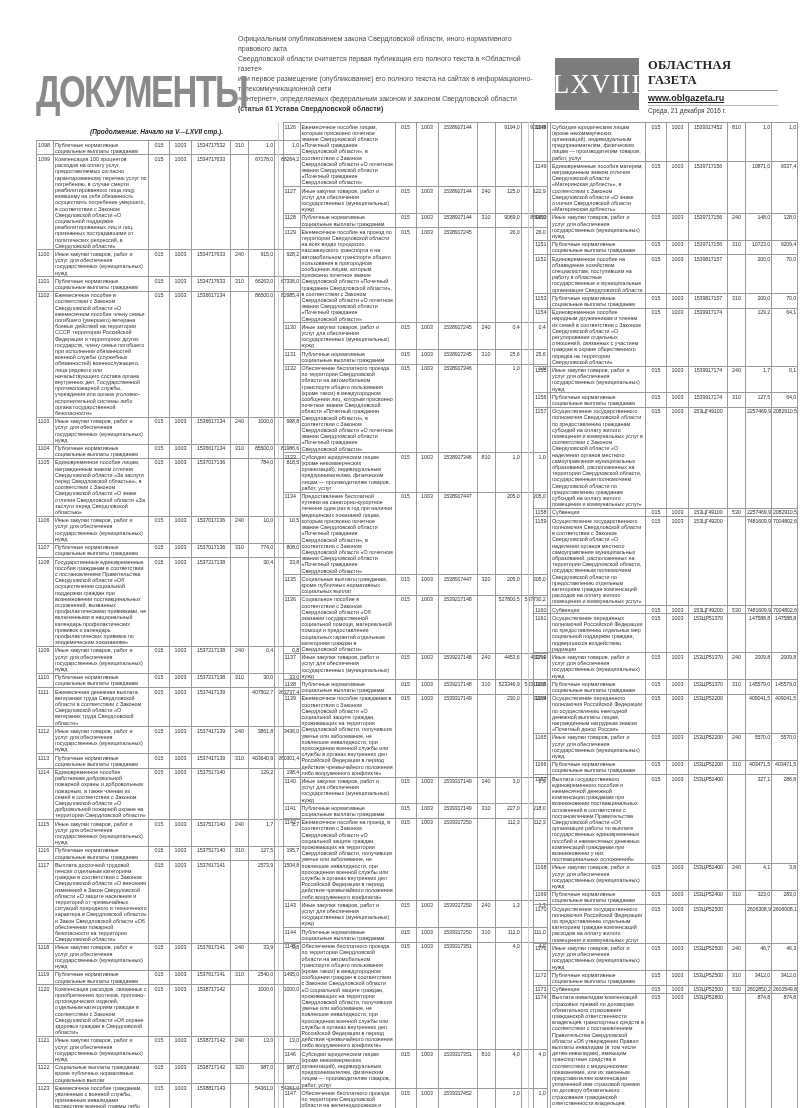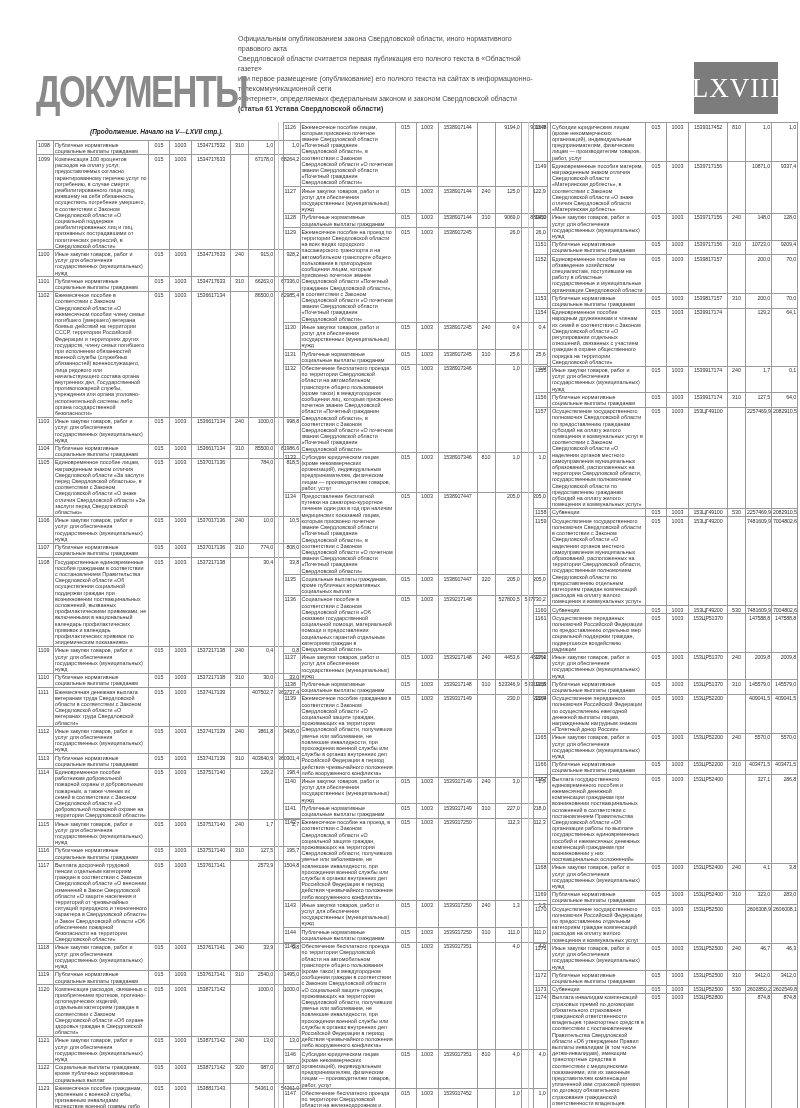--- a/index.html
+++ b/index.html
@@ -64,20 +64,25 @@
   <div class="masthead">
     <div class="doc-title">ДОКУМЕНТЫ</div>
     <div class="mast-note">
       <span>Официальным опубликованием закона Свердловской области, иного нормативного правового акта</span><br>
       <span>Свердловской области считается первая публикация его полного текста в «Областной газете»</span><br>
       <span>или первое размещение (опубликование) его полного текста на сайтах в информационно-телекоммуникационной сети</span><br>
       <span>«Интернет», определяемых федеральным законом и законом Свердловской области </span><b>(статья 61 Устава Свердловской области)</b>
     </div>
     <div class="mast-right">
       <div class="issue-box">LXVIII</div>
+      <div class="paper-info">
+        <div class="paper-name">ОБЛАСТНАЯ ГАЗЕТА</div>
+        <div class="paper-site">www.oblgazeta.ru</div>
+        <div class="paper-date">Среда, 21 декабря 2016 г.</div>
+      </div>
     </div>
   </div>
 
   <div class="cols">
     <div class="ncol">
       <div class="cont-note">(Продолжение. Начало на V—LXVII стр.).</div>
       <table class="bt">
           <tbody>
             <tr>
               <td class="num">1098</td>

